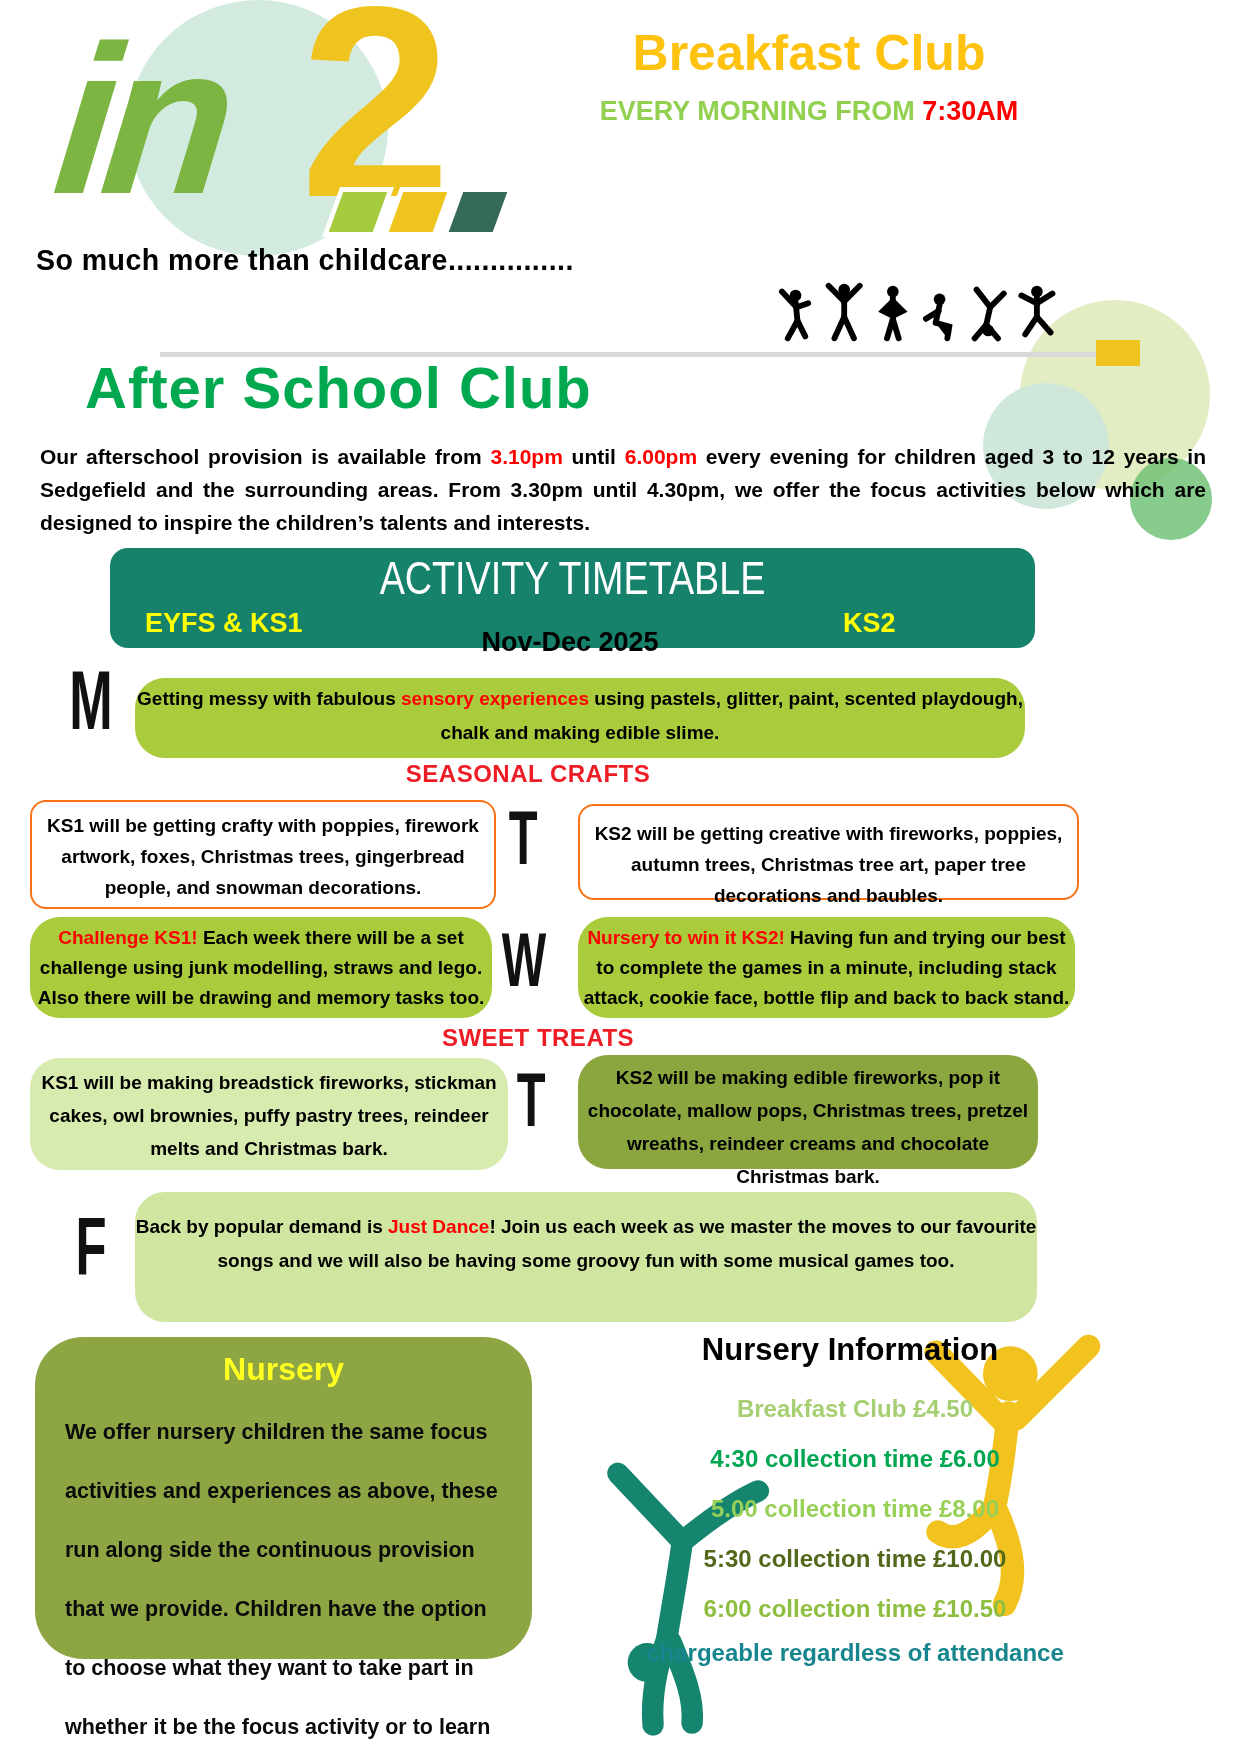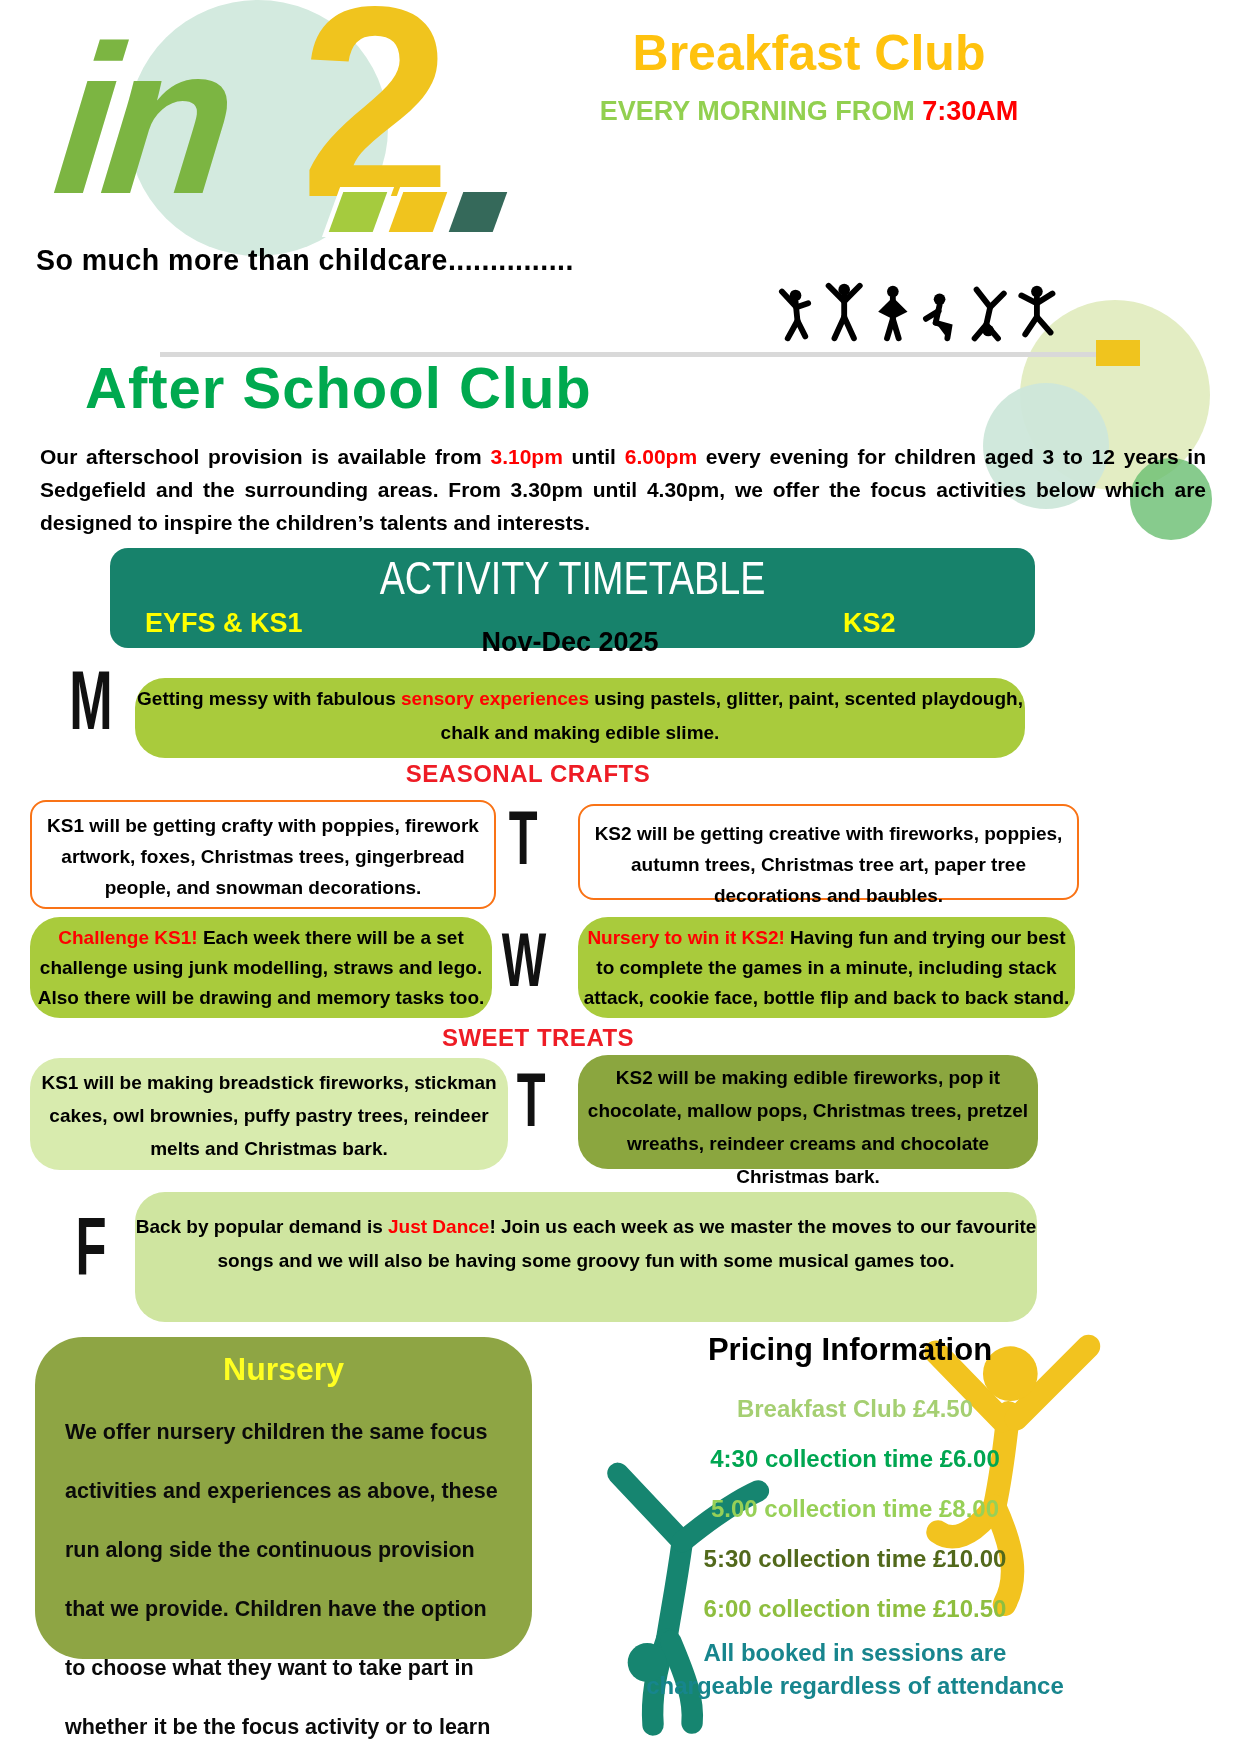--- a/index.html
+++ b/index.html
@@ -186,31 +186,30 @@
   <div class="abs dayletter f-letter">F</div>
   <div class="abs tbox box-f">
     <span>Back by popular demand is </span><span class="red">Just Dance</span><span>! Join us each week as we master the moves to our favourite songs and we will also be having some groovy fun with some musical games too.</span>
   </div>
 
   <div class="abs nursery-box">
     <div class="abs nursery-title">Nursery</div>
     <div class="abs nursery-body">We offer nursery children the same focus activities and experiences as above, these run along side the continuous provision that we provide. Children have the option to choose what they want to take part in whether it be the focus activity or to learn through play.</div>
   </div>
 
-  <div class="abs pricing-title">Pricing Information</div>
+  <div class="abs pricing-title">Nursery Information</div>
   <div class="abs pricing-list">
 
   <div class="price-line" style="color: rgb(165, 207, 114);">Breakfast Club £4.50</div>
       <div class="price-line" style="color: rgb(0, 166, 81);">4:30 collection time £6.00</div>
       <div class="price-line" style="color: rgb(151, 208, 87);">5.00 collection time £8.00</div>
       <div class="price-line" style="color: rgb(82, 105, 28);">5:30 collection time £10.00</div>
       <div class="price-line" style="color: rgb(142, 190, 63);">6:00 collection time £10.50</div>
     </div>
   <div class="abs pricing-footer">
-    <div>All booked in sessions are</div>
     <div>chargeable regardless of attendance</div>
   </div>
 
   <span class="abs fig-yellow">
     <svg width="215" height="295" viewBox="0 0 220 300">
       <g stroke="#F2C31F" stroke-width="24" stroke-linecap="round" fill="none">
         <path d="M116,92 C112,130 108,160 102,188"></path>
         <path d="M110,100 L42,30"></path>
         <path d="M124,98 L198,24"></path>
         <path d="M102,188 C78,220 58,224 44,214"></path>

